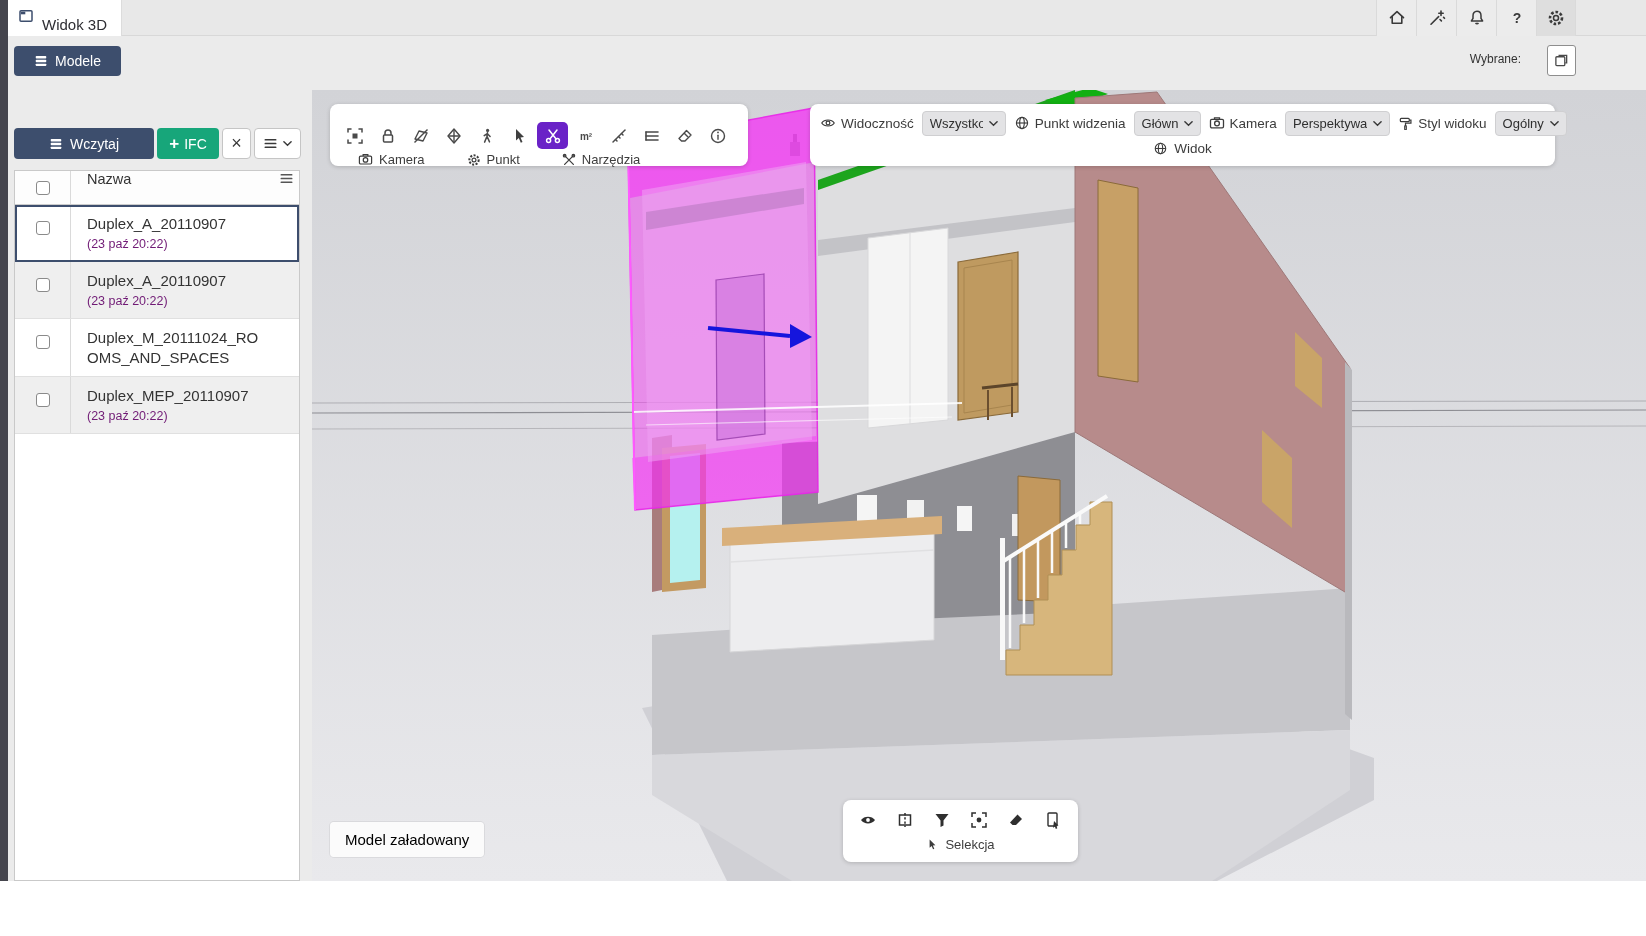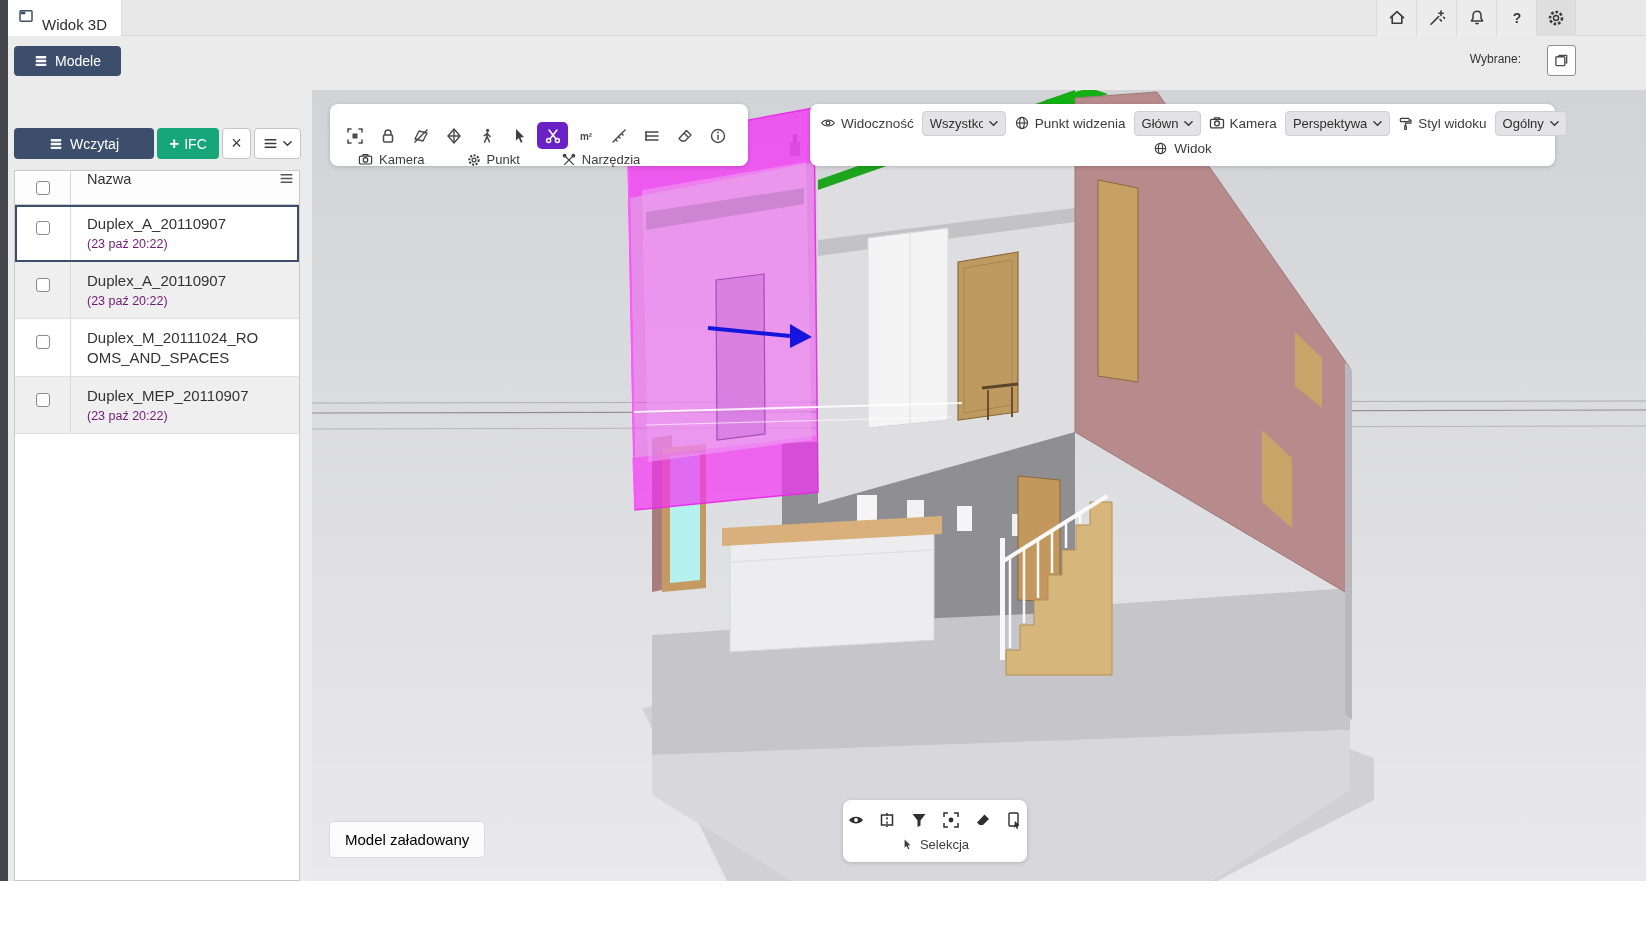--- a/index.html
+++ b/index.html
@@ -65,21 +65,21 @@
 
   .tr-toolbar { left:498px; top:14px; width:745px; height:62px; }
   .tr-row1 { display:flex; align-items:center; gap:8px; padding:5px 10px 1px 10px; height:34px; }
   .grp { display:flex; align-items:center; gap:5px; font-size:13.5px; color:#3c3c3c; white-space:nowrap; cursor:pointer; }
   .dd { height:25px; background:#e3e3e5; border:1px solid #cfcfd1; border-radius:4px; display:flex; align-items:center; gap:6px; padding:0 7px; font-size:13px; color:#2f2f2f; cursor:pointer; white-space:nowrap; }
   .dd .dd-txt { overflow:hidden; display:inline-block; }
   .dd-w1 .dd-txt { max-width:53px; }
   .dd-w2 .dd-txt { max-width:36px; }
   .tr-row2 { display:flex; align-items:center; justify-content:center; gap:6px; padding-top:3px; font-size:13.5px; color:#3c3c3c; cursor:pointer; }
 
-  .bottom-toolbar { left:531px; top:710px; width:184px; height:62px; }
+  .bottom-toolbar { left:531px; top:710px; width:235px; height:62px; }
   .bt-row1 { display:flex; align-items:center; justify-content:center; gap:6px; padding-top:6px; }
   .bt-row2 { display:flex; align-items:center; justify-content:center; gap:6px; padding-top:4px; font-size:13px; color:#3d3d3d; cursor:pointer; }
 
   .status-box { position:absolute; left:18px; top:732px; background:rgba(252,252,252,.95); border-radius:4px; padding:9px 15px; font-size:15px; color:#000000; box-shadow:0 0 0 1px rgba(0,0,0,.06); }
 </style>
 </head>
 <body>
 
 <div class="app">
   <div class="left-strip"></div>

